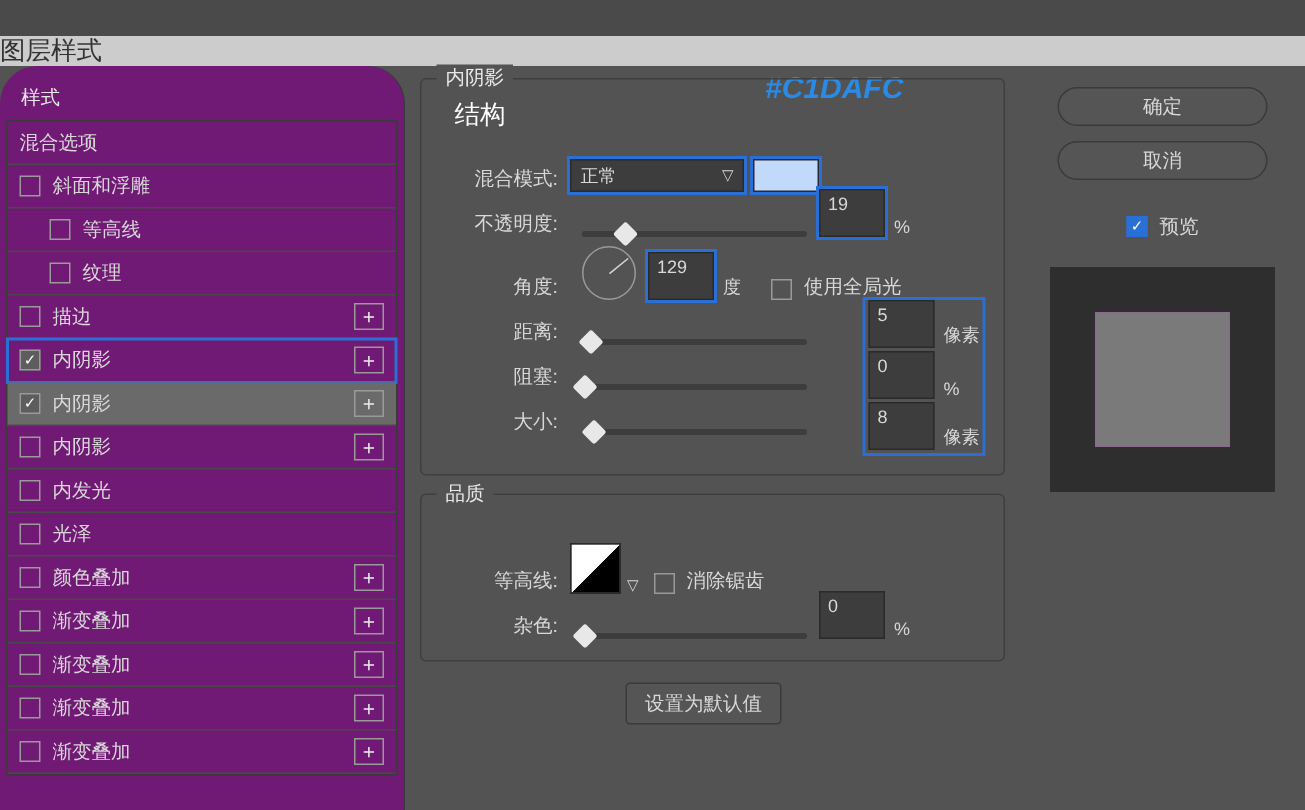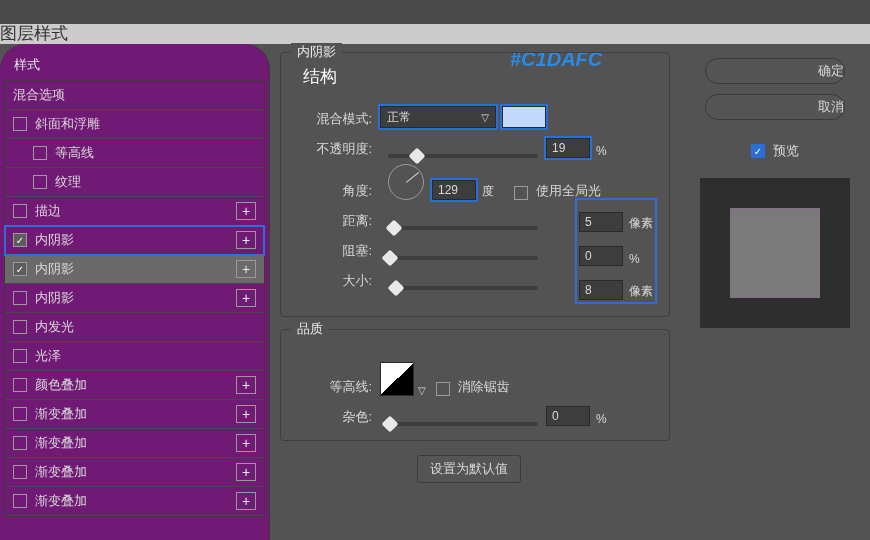--- a/index.html
+++ b/index.html
@@ -24,25 +24,25 @@
 .sub-title { font-size: 17px; margin: -14px 0 10px 8px; color: #ffffff; }
 .annot { position: absolute; top: 4px; left: 240px; color: #2a8be6; font-size: 20px; font-weight: bold; font-style: italic; }
 .row { display: flex; align-items: flex-end; height: 30px; }
 .lbl { width: 85px; text-align: right; padding-right: 8px; color: #d8d8d8; }
 .sel-box { width: 116px; height: 22px; background: #3d3d3d; border: 1px solid #2a2a2a; display: flex; align-items: center; padding: 0 6px; justify-content: space-between; font-size: 12px; }
 .sel-box .chev { font-size: 10px; }
 .swatch { width: 44px; height: 22px; margin-left: 6px; background: #C1DAFC; border: 1px solid #2a2a2a; }
 .hlb { outline: 2px solid #2a6fd6; outline-offset: 0; }
 .slider { flex: 1; height: 4px; background: #3d3d3d; border-radius: 2px; margin: 0 8px; position: relative; max-width: 150px; }
 .thumb { width: 12px; height: 12px; background: #e8e8e8; border-radius: 2px; position: absolute; top: -4px; transform: translateX(-50%) rotate(45deg); }
-.valbox { width: 44px; height: 20px; background: #3d3d3d; border: 1px solid #2a2a2a; text-align: left; padding: 0 5px; line-height: 18px; font-size: 12px; }
+.valbox { width: 44px; height: 32px; background: #3d3d3d; border: 1px solid #2a2a2a; text-align: left; padding: 0 5px; line-height: 18px; font-size: 12px; }
 .unit { width: 30px; padding-left: 6px; font-size: 12px; }
 .angle-dial { width: 36px; height: 36px; border: 1px solid #9a9a9a; border-radius: 50%; position: relative; margin: 0 8px; }
 .angle-dial .needle { position: absolute; width: 16px; height: 1px; background: #d8d8d8; top: 50%; left: 50%; transform-origin: 0 0; transform: rotate(-39deg); }
-.btn-pill { width: 140px; height: 26px; border: 1px solid #3a3a3a; border-radius: 13px; display: flex; align-items: center; justify-content: flex-end; background: #555; margin-bottom: 10px; cursor: pointer; }
+.btn-pill { width: 140px; height: 26px; border: 1px solid #3a3a3a; border-radius: 13px; display: flex; align-items: center; justify-content: center; background: #555; margin-bottom: 10px; cursor: pointer; }
 .rtcol { width: 190px; padding: 14px 20px; display: flex; flex-direction: column; align-items: center; }
 .preview-row { display: flex; align-items: center; margin: 12px 0; }
 .preview-big { width: 150px; height: 150px; background: #2e2e2e; display: flex; align-items: center; justify-content: center; margin-top: 6px; }
 .preview-inner { width: 90px; height: 90px; background: #7a7a7a; border: 1px solid #8b6b8b; }
 .contour-sw { width: 34px; height: 34px; background: linear-gradient(135deg, #fff 0 50%, #000 50% 100%); border: 1px solid #2a2a2a; margin-right: 4px; }
 .chev-sm { font-size: 10px; margin-right: 10px; }
 .flat-btn { border: 1px solid #3a3a3a; background: #555; padding: 4px 12px; border-radius: 3px; margin-right: 12px; }
 .dist-block { display: flex; flex-direction: column; gap: 4px; padding: 2px; }
 </style>
 </head>

